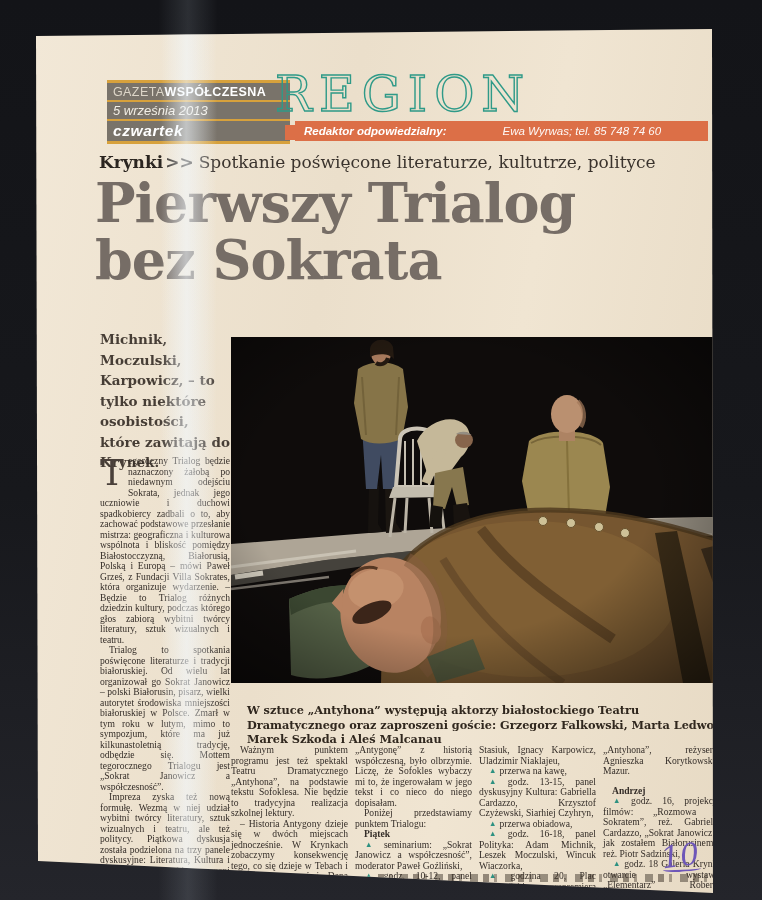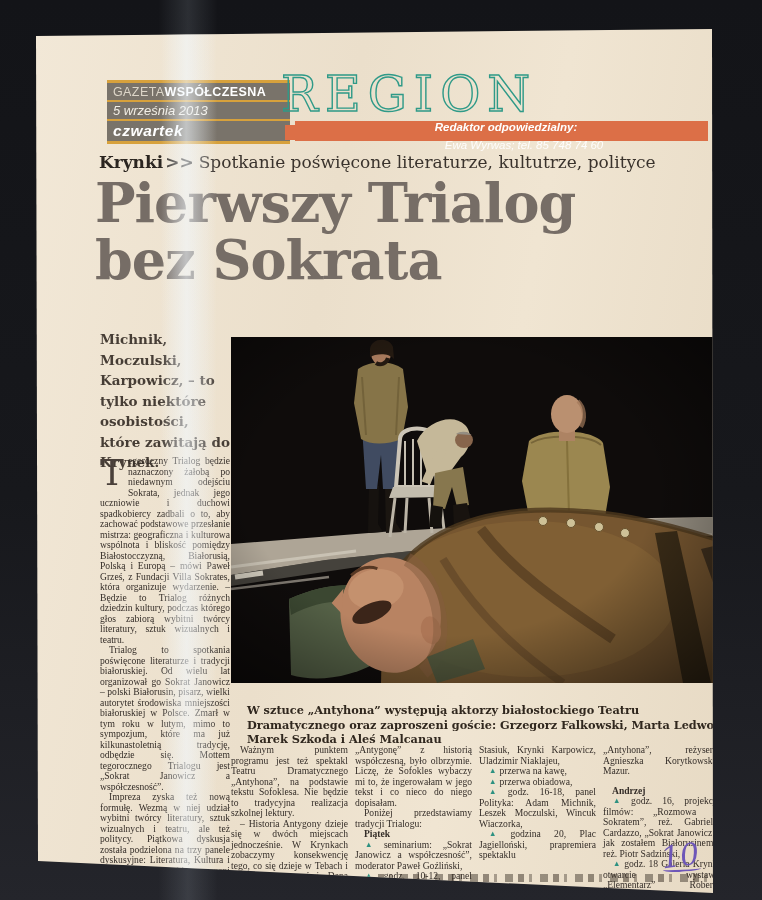--- a/index.html
+++ b/index.html
@@ -31,31 +31,30 @@
   }
   .mh-row{height:17px;display:flex;align-items:center;padding-left:6px;}
   .mh-sep{height:2px;background:#d7a13c;}
   .gazeta{color:#ddd6c8;font-size:12.5px;letter-spacing:.4px;}
   .wspolczesna{color:#ffffff;font-weight:700;font-size:12.5px;letter-spacing:.4px;}
   .mh-date{font-style:italic;color:#f3efe6;font-size:13px;}
   .mh-day{height:20px;font-weight:700;font-style:italic;color:#fff;font-size:15.5px;letter-spacing:.6px;}
   .notch{left:252px;top:97px;width:10px;height:15px;background:#dc6f47;}
   
   .region{
-    left:248px;top:42px;
+    left:242px;top:42px;
     font-family:"DejaVu Serif",serif;font-weight:400;font-size:49px;line-height:50px;
     letter-spacing:7px;color:#2f9a88;
     -webkit-text-fill-color:transparent;-webkit-text-stroke:1.4px #2f9a88;
   }
   .editor-bar{
     left:262px;top:93px;width:413px;height:20px;background:#dc6f47;
-    display:flex;align-items:center;padding-left:9px;gap:6px;
+    display:flex;align-items:center;padding-left:9px;gap:20px;
     font-family:"Liberation Sans",sans-serif;font-style:italic;font-size:11.5px;color:#fff;
     box-sizing:border-box;
-    flex-direction:column;
   }
   .eb-label{font-weight:700;}
   .eb-value{opacity:.95;margin-left:36px;}
   
   .kicker{left:66px;top:124px;font-family:"DejaVu Serif",serif;font-size:17px;color:#3a332d;white-space:nowrap;}
   .k-place{font-weight:700;color:#2b2520;}
   .k-arrows{font-weight:700;color:#2b2520;margin:0 5px 0 2px;}
   .headline{
     left:62px;top:147px;width:620px;
     font-family:"DejaVu Serif",serif;font-weight:700;font-size:54px;line-height:57px;
@@ -217,28 +216,29 @@
 
   <p class="abs caption">W sztuce „Antyhona” występują aktorzy białostockiego Teatru Dramatycznego oraz zaproszeni goście: Grzegorz Falkowski, Marta Ledwoń, Marek Szkoda i Aleś Malcanau</p>
 
   <div class="abs cols body-text">
     <div class="bcol">
       <p class="indent">Ważnym punktem programu jest też spektakl Teatru Dramatycznego „Antyhona”, na podstawie tekstu Sofoklesa. Nie będzie to tradycyjna realizacja szkolnej lektury.</p>
       <p class="indent">– Historia Antygony dzieje się w dwóch miejscach jednocześnie. W Krynkach zobaczymy konsekwencję tego, co się dzieje w Tebach i na odwrót – mówi Dana Łukasińska, autorka scenariusza. – Wyzwanie, by połączyć</p>
     </div>
     <div class="bcol">
       <p>„Antygonę” z historią współczesną, było olbrzymie. Liczę, że Sofokles wybaczy mi to, że ingerowałam w jego tekst i co nieco do niego dopisałam.</p>
-      <p class="indent">Poniżej przedstawiamy tradycji Trialogu:</p>
+      <p class="indent">Poniżej przedstawiamy punktem Trialogu:</p>
       <p class="subhead">Piątek</p>
       <p class="item"><span class="tri">▲</span><span>seminarium: „Sokrat Janowicz a współczesność”, moderator Paweł Goźliński,</span></p>
       <p class="item"><span class="tri">▲</span><span>godz. 10-12, panel dyskusyjny Literatura: Andrzej</span></p>
     </div>
     <div class="bcol">
-      <p>Stasiuk, Krynki Karpowicz, Uladzimir Niaklajeu,</p>
+      <p>Stasiuk, Ignacy Karpowicz, Uladzimir Niaklajeu,</p>
       <p class="item"><span class="tri">▲</span><span>przerwa na kawę,</span></p>
+      <p class="item"><span class="tri">▲</span><span>godz. 13-15, panel dyskusyjny Kultura: Gabriella Cardazzo, Krzysztof Czyżewski, Siarhiej Czyhryn,</span></p>
       <p class="item"><span class="tri">▲</span><span>przerwa obiadowa,</span></p>
       <p class="item"><span class="tri">▲</span><span>godz. 16-18, panel Polityka: Adam Michnik, Leszek Moczulski, Wincuk Wiaczorka,</span></p>
       <p class="item"><span class="tri">▲</span><span>godzina 20, Plac Jagielloński, prapremiera spektaklu</span></p>
     </div>
     <div class="bcol">
       <p>„Antyhona”, reżyseria Agnieszka Korytkowska-Mazur.</p>
       <p class="subhead gap-top">Andrzej</p>
       <p class="item"><span class="tri">▲</span><span>godz. 16, projekcje filmów: „Rozmowa z Sokratem”, reż. Gabriella Cardazzo, „Sokrat Janowicz – jak zostałem Białorusinem”, reż. Piotr Sadziński,</span></p>
       <p class="item"><span class="tri">▲</span><span>godz. 18 Galeria Krynki otwarcie wystawy „Elementarz” Roberta Kuśmirowskiego.</span></p>
       <p class="byline">(ak)</p>

